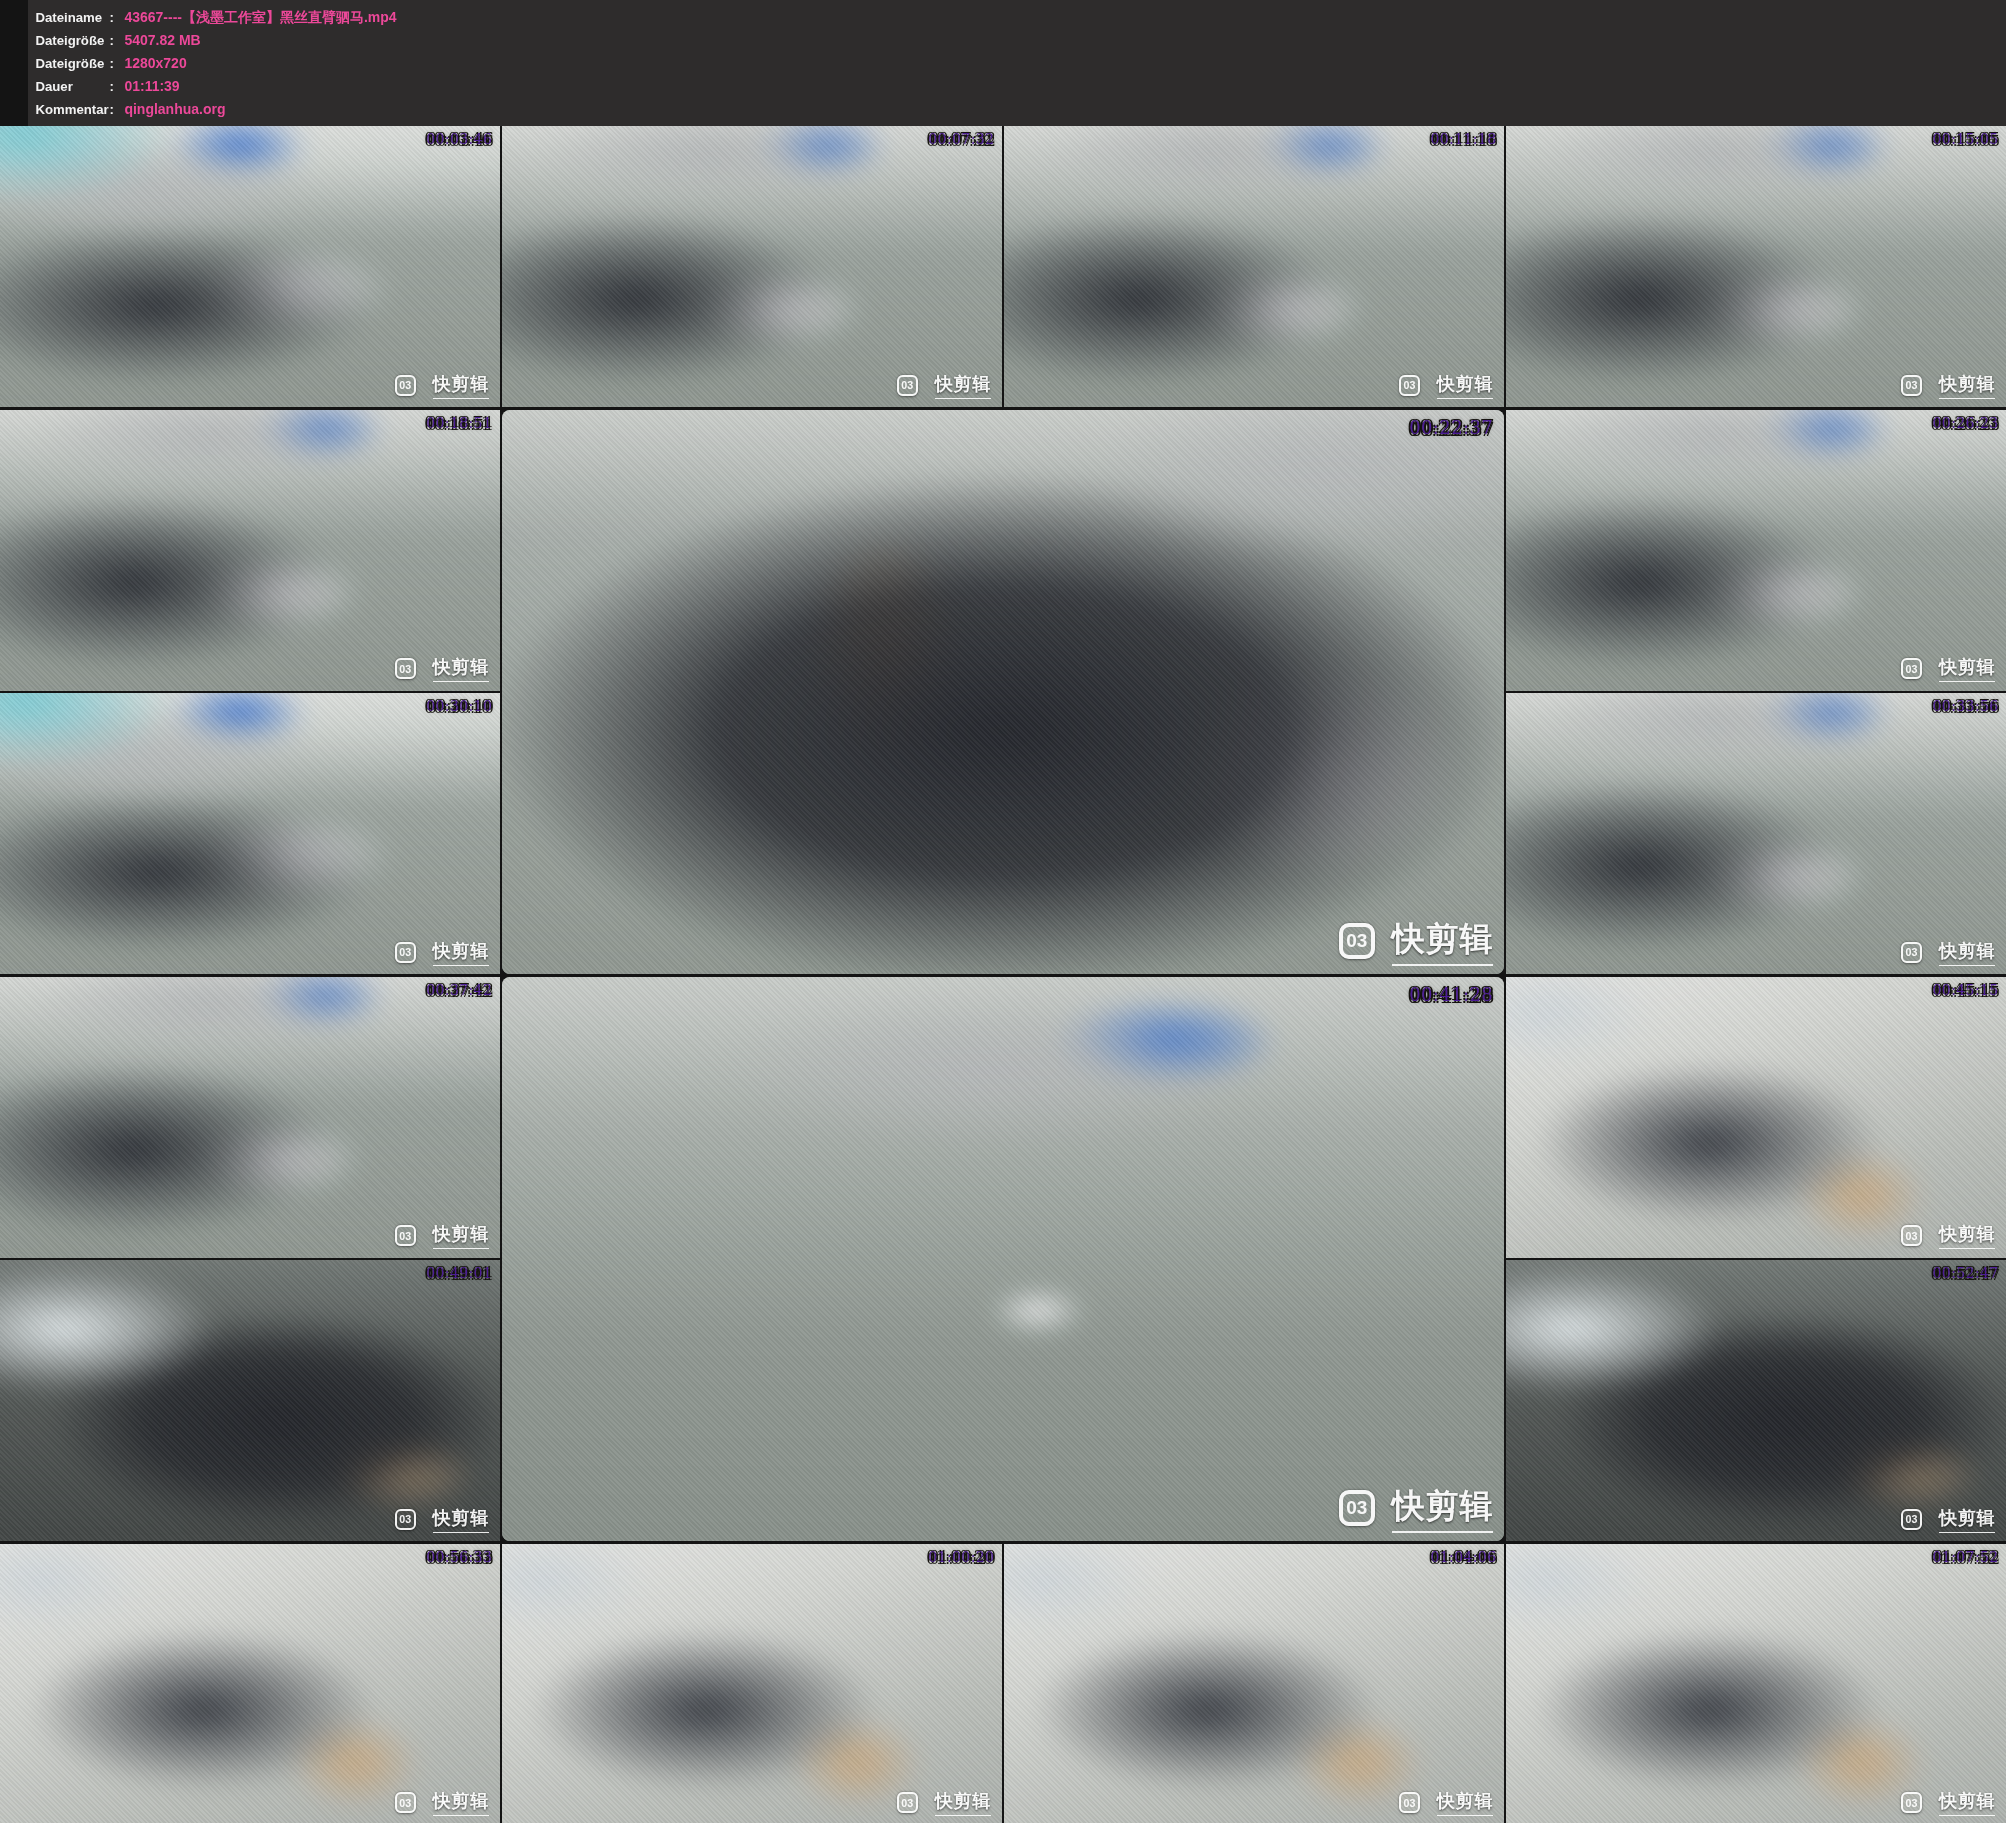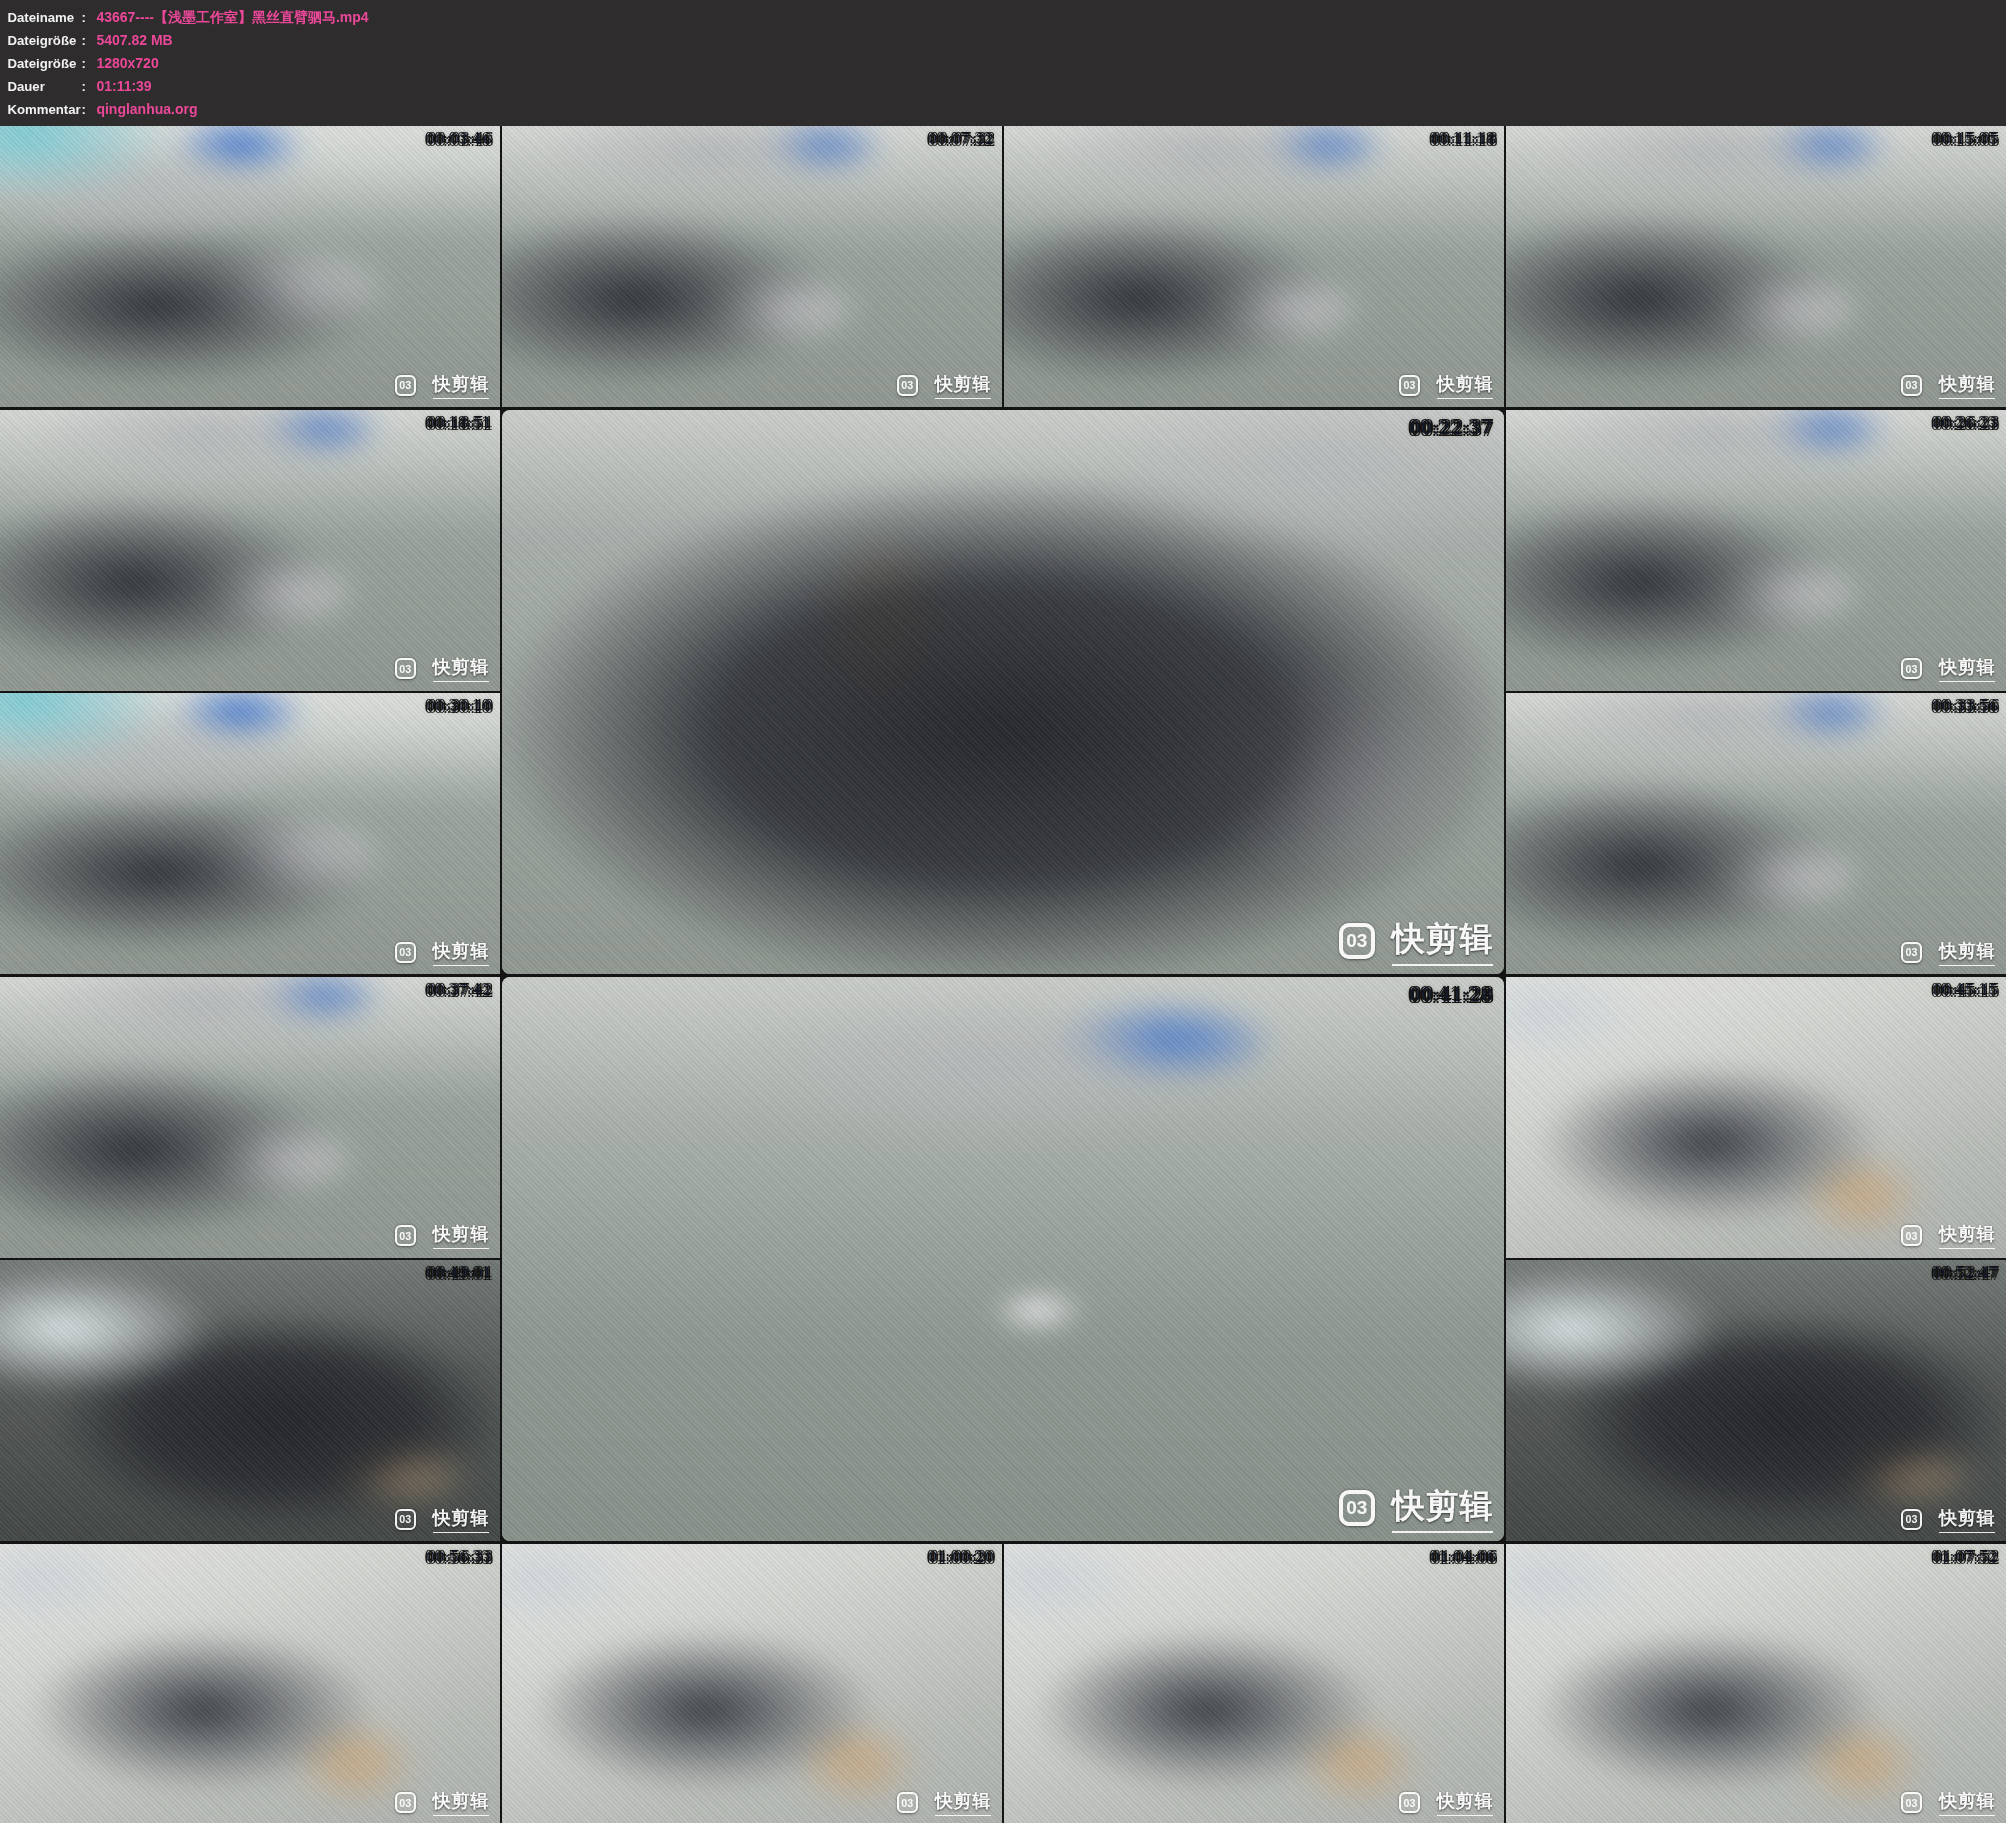--- a/index.html
+++ b/index.html
@@ -1,20 +1,20 @@
 <!DOCTYPE html>
 <html style="font-size:13.2px"><head>
 <meta charset="utf-8">
 <style>
   * { margin:0; padding:0; box-sizing:border-box; }
   html,body { width:2006px; height:1823px; overflow:hidden; background:#141414;
               font-family:"Liberation Sans", sans-serif; }
 
   
-  .meta { height:126px; background:#2e2c2c; padding:5.8px 0 0 7.4px; }
+  .meta { height:126px; background:#2e2c2c; padding:5.8px 0 0 7.4px;margin-left:28px; }
   .meta-row { display:flex; line-height:23px; white-space:nowrap; }
   .meta-label { display:inline-block; width:74px; color:#f2f2f2; font-size:13.2px; font-weight:bold; }
   .meta-sep   { display:inline-block; width:15px; color:#f2f2f2; font-size:13.2px; font-weight:bold; text-align:left; }
   .meta-value { color:#ec4899; font-size:14px; font-weight:bold; }
 
   
   .grid { display:grid; grid-template-columns:repeat(4,1fr); grid-auto-rows:281px;
           gap:2.5px; width:2006px; }
   .thumb { position:relative; overflow:hidden; background:#8d968f; }
   .thumb.large { grid-column:span 2; grid-row:span 2;border-radius:8px; }
@@ -54,21 +54,21 @@
     radial-gradient(16% 20% at 68% 74%, #c9a97e 0%, rgba(201,169,126,0) 72%),
     linear-gradient(160deg, #e9eae8 0%, #d4d6d2 35%, #b9bdb8 70%, #a9aeaa 100%); }
   .v6 .art { background:
     radial-gradient(38% 28% at 18% 28%, #dfe6e8 0%, rgba(223,230,232,0) 70%),
     radial-gradient(52% 44% at 55% 56%, #24262b 0%, rgba(36,38,43,.8) 45%, rgba(36,38,43,0) 76%),
     radial-gradient(18% 16% at 76% 72%, #c9a97e 0%, rgba(201,169,126,0) 70%),
     linear-gradient(180deg, #767d7a 0%, #565b59 42%, #404443 100%); }
 
   
   .timecode { position:absolute; top:5px; right:7.4px; z-index:3;
-    font-family:"DejaVu Serif", serif; font-size:14px; letter-spacing:0.4px; color:#0f172a;
+    font-family:"DejaVu Serif", serif; font-size:14px; letter-spacing:0.4px; color:#4c1d95;
     text-shadow:-1.7px -0.8px 0 #15130f, 1.7px -0.8px 0 #15130f, -1.7px 1.7px 0 #15130f, 1.7px 1.7px 0 #15130f, 0 0 4.1px rgba(0,0,0,.65); }
   .large .timecode { font-size:18px; top:7.4px; right:10.7px; }
 
   .watermark { position:absolute; right:10.7px; bottom:8.3px; z-index:3; display:flex;
     align-items:center; gap:17px; color:#fff; opacity:.93;
     text-shadow:0 0.8px 2.5px rgba(0,0,0,.7); }
   .wm-logo { display:flex; align-items:center; justify-content:center; width:20.7px; height:20.7px;
     border:2.5px solid #fff; border-radius:5.8px; font-size:10.7px; font-weight:bold;
     box-shadow:0 0.8px 2.5px rgba(0,0,0,.5); text-shadow:none; }
   .wm-text { font-size:18px; font-weight:bold; letter-spacing:0.8px;

